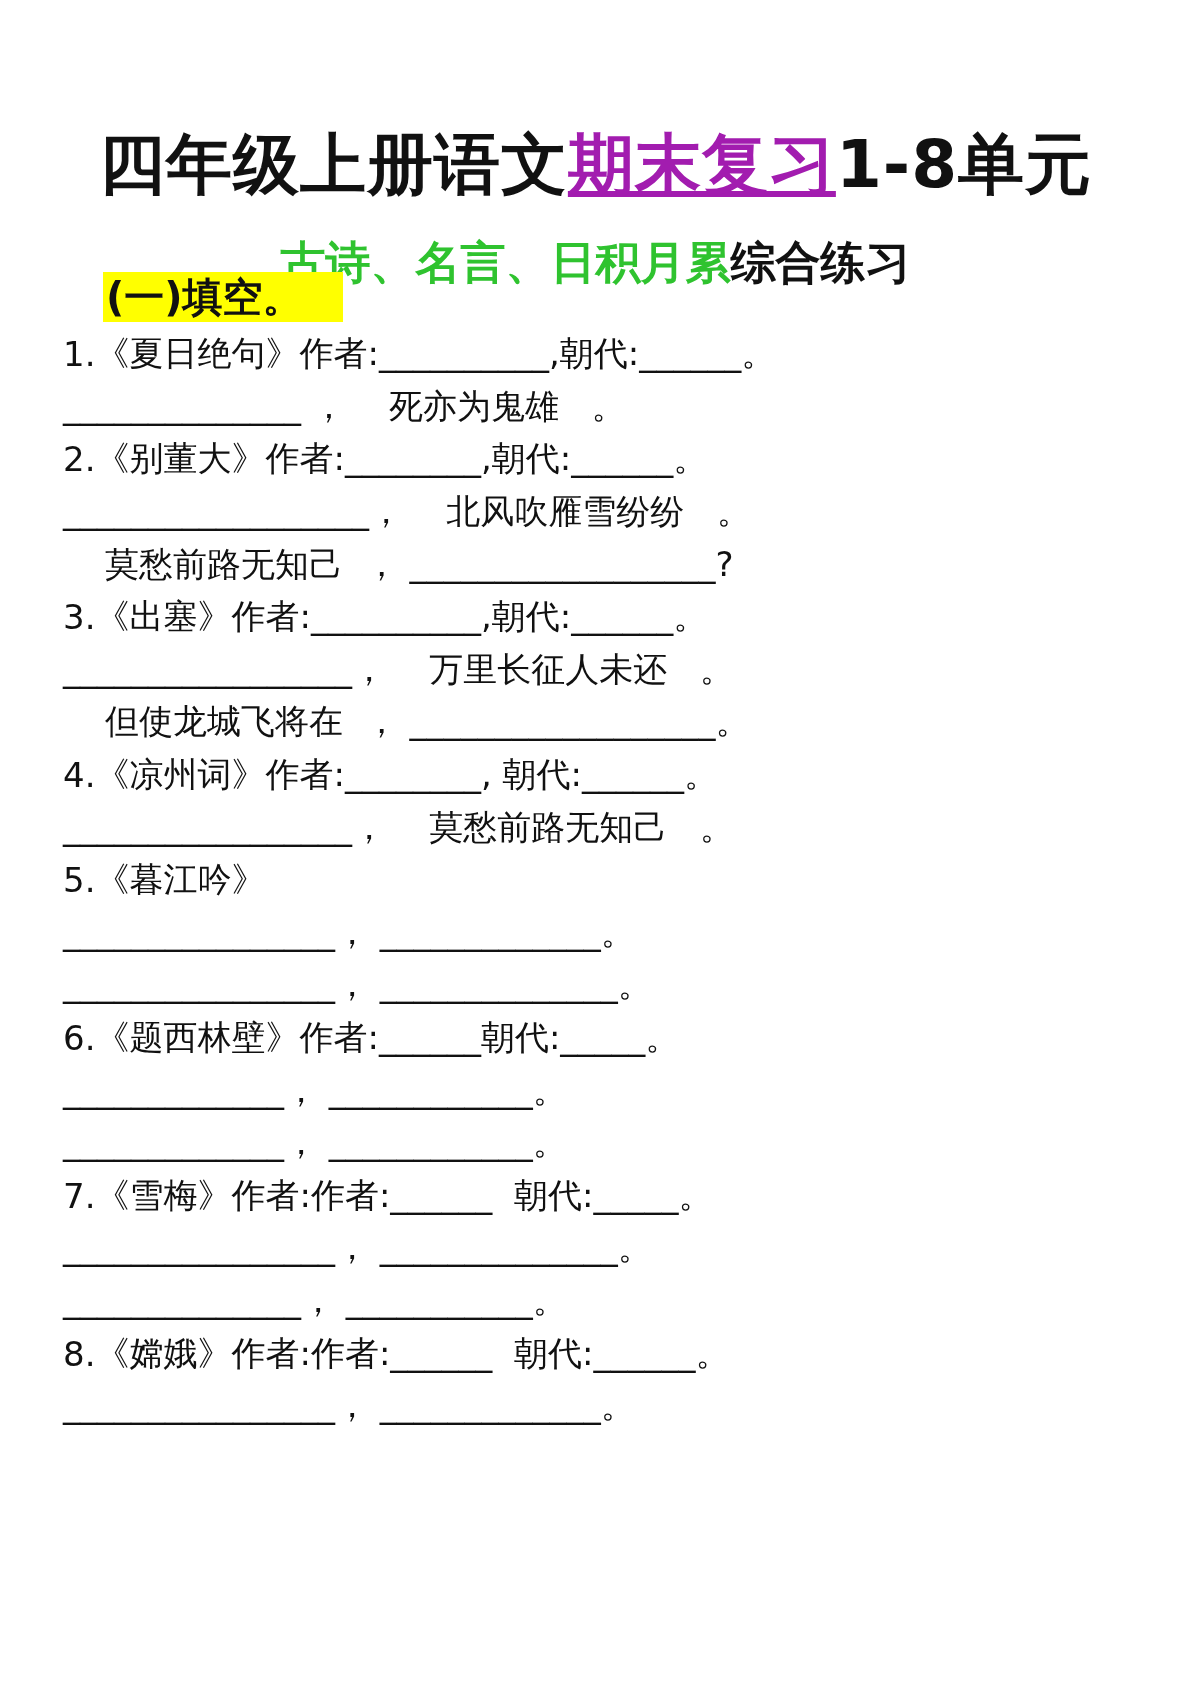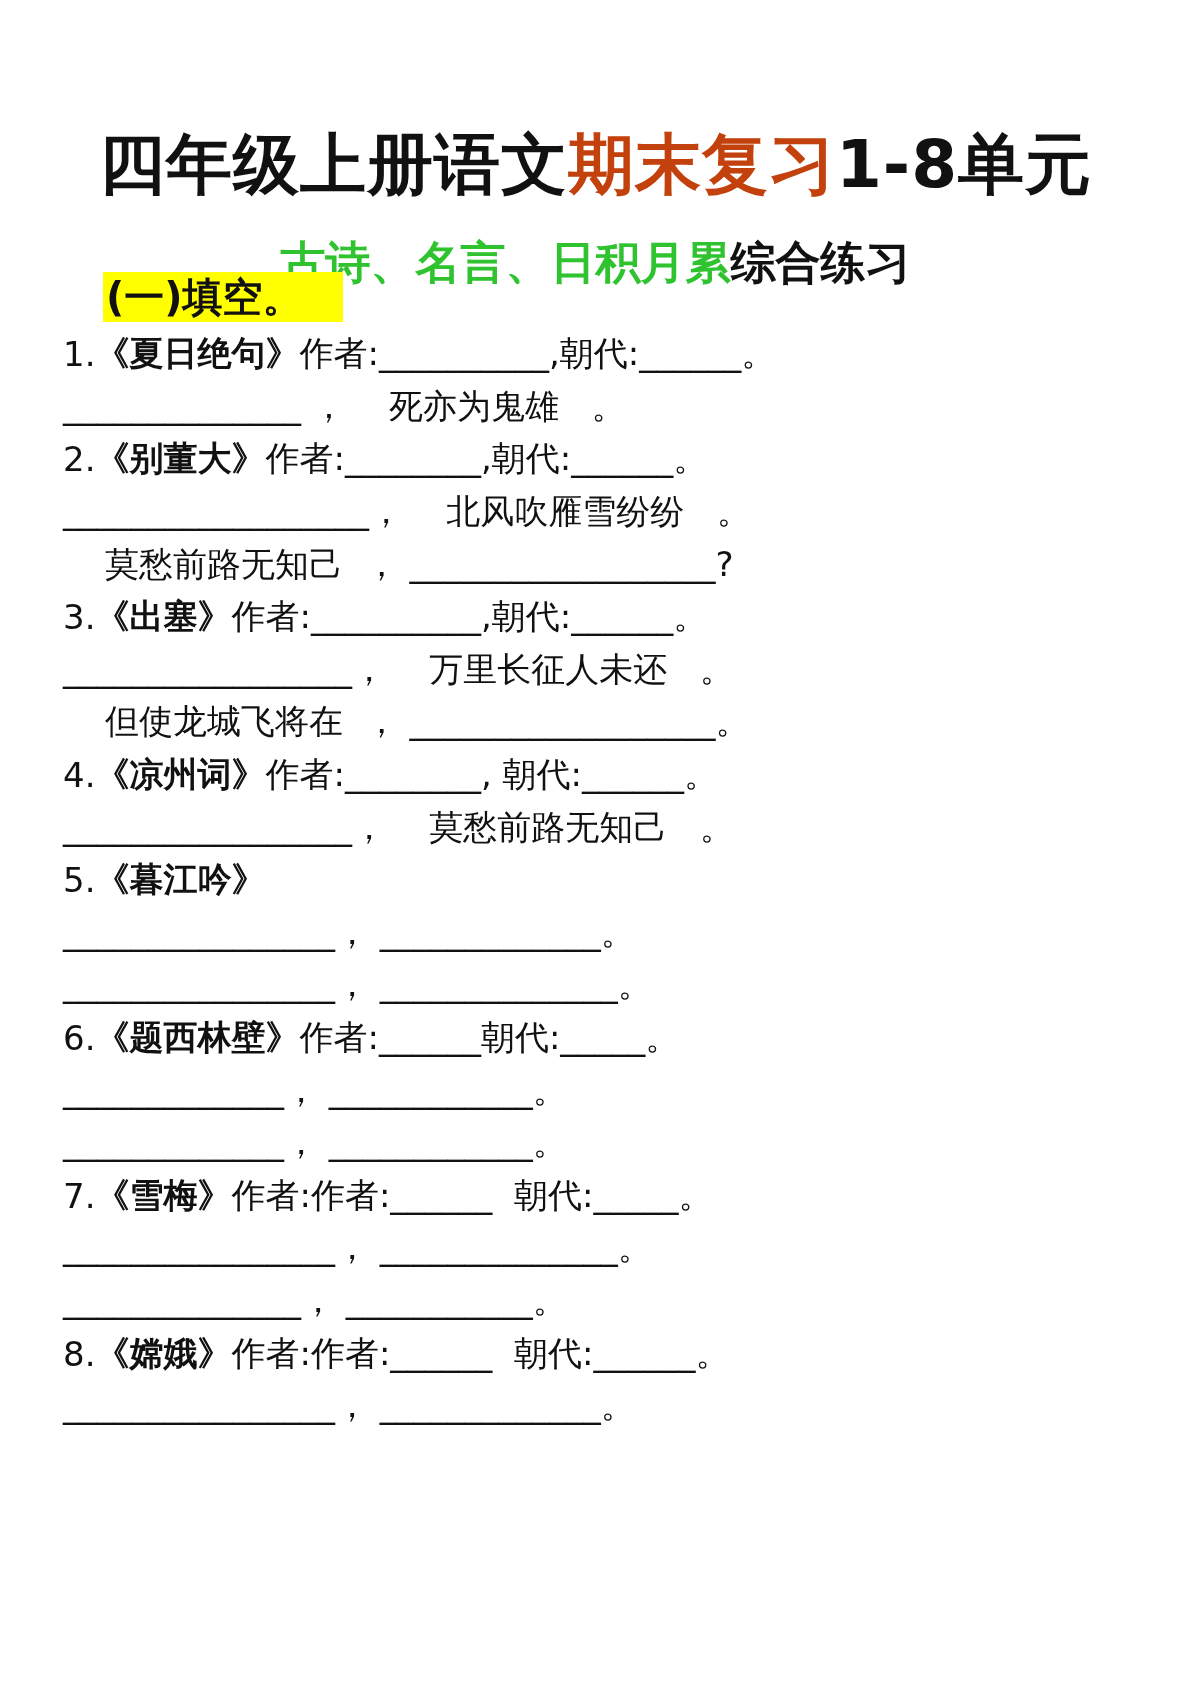--- a/index.html
+++ b/index.html
@@ -59,30 +59,30 @@
     align-items: center;
     font-size: 34px;
     font-weight: 400;
     white-space: pre;
     overflow: visible;
   }
   .line.indent {
     padding-left: 42px;
   }
   .book {
-    font-weight: 700;
+    font-weight: 400;
     text-align: center;
   }
 </style>
 </head>
 <body>
 
 <div class="page">
 
-  <h1 class="title"><span>四年级上册语文</span><span style="color: #c2410c;">期末复习</span><span>1-8单元</span></h1>
+  <h1 class="title"><span>四年级上册语文</span><span style="color: #a21caf; text-decoration: underline;">期末复习</span><span>1-8单元</span></h1>
 
   <h2 class="subtitle"><span style="color: rgb(47, 195, 47);">古诗、名言、日积月累</span><span>综合练习</span></h2>
 
   <div class="section-heading" style="background-color: rgb(255, 255, 0); margin-left: 40px;">(一)填空。</div>
 
   <div class="content">
 
     <div class="line"><span>1.</span><span class="book">《夏日绝句》</span><span>作者:__________,朝代:______。</span></div>
     <div class="line">______________ ，    死亦为鬼雄   。</div>
 

